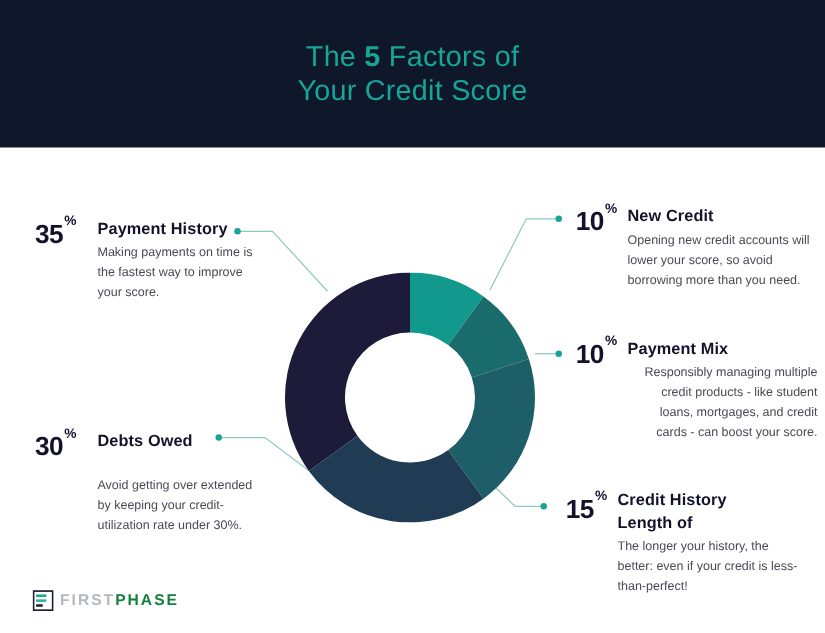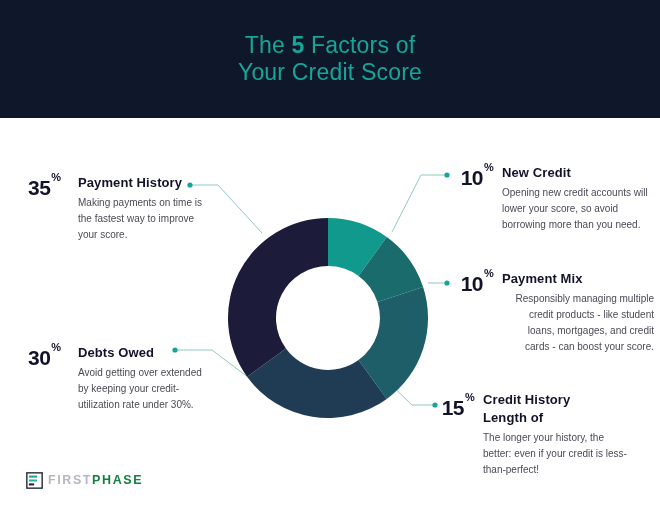--- a/index.html
+++ b/index.html
@@ -65,29 +65,29 @@
   
   .callout.left .numcol { width:50px; text-align:left; }
   .callout.left .txtcol { }
   .callout.right .numcol { width:50px; text-align:center; }
 
   
   #c-payment { left:28px; top:172px; width:190px; }
   #c-payment .cbody { margin-top:5px; width:125px; }
 
   #c-debts { left:28px; top:342px; width:190px; }
-  #c-debts .cbody { margin-top:5px; width:125px; }
+  #c-debts .cbody { margin-top:21px; width:125px; }
 
   #c-newcredit { left:452px; top:162px; width:205px; }
   #c-newcredit .cbody { margin-top:5px; width:152px; }
 
   #c-creditmix { left:452px; top:268px; width:205px; }
   #c-creditmix .cbody { margin-top:5px; width:152px;text-align:right; }
 
-  #c-length { left:433px; top:392px; width:215px; }
+  #c-length { left:444px; top:392px; width:215px; }
   #c-length .cbody { margin-top:5px; width:152px; }
 
   
   .logo { position:absolute; left:26px; top:472px; display:flex; align-items:center; }
   .logo-mark { width:17px; height:17px; margin-right:5px; }
   .logo-text { font-size:12.5px; letter-spacing:1.6px; line-height:17px; }
   .logo-text .first { color:#b6b8bf; font-weight:700; }
   .logo-text .phase { color:#15803d; font-weight:700; }
 </style>
 </head>

